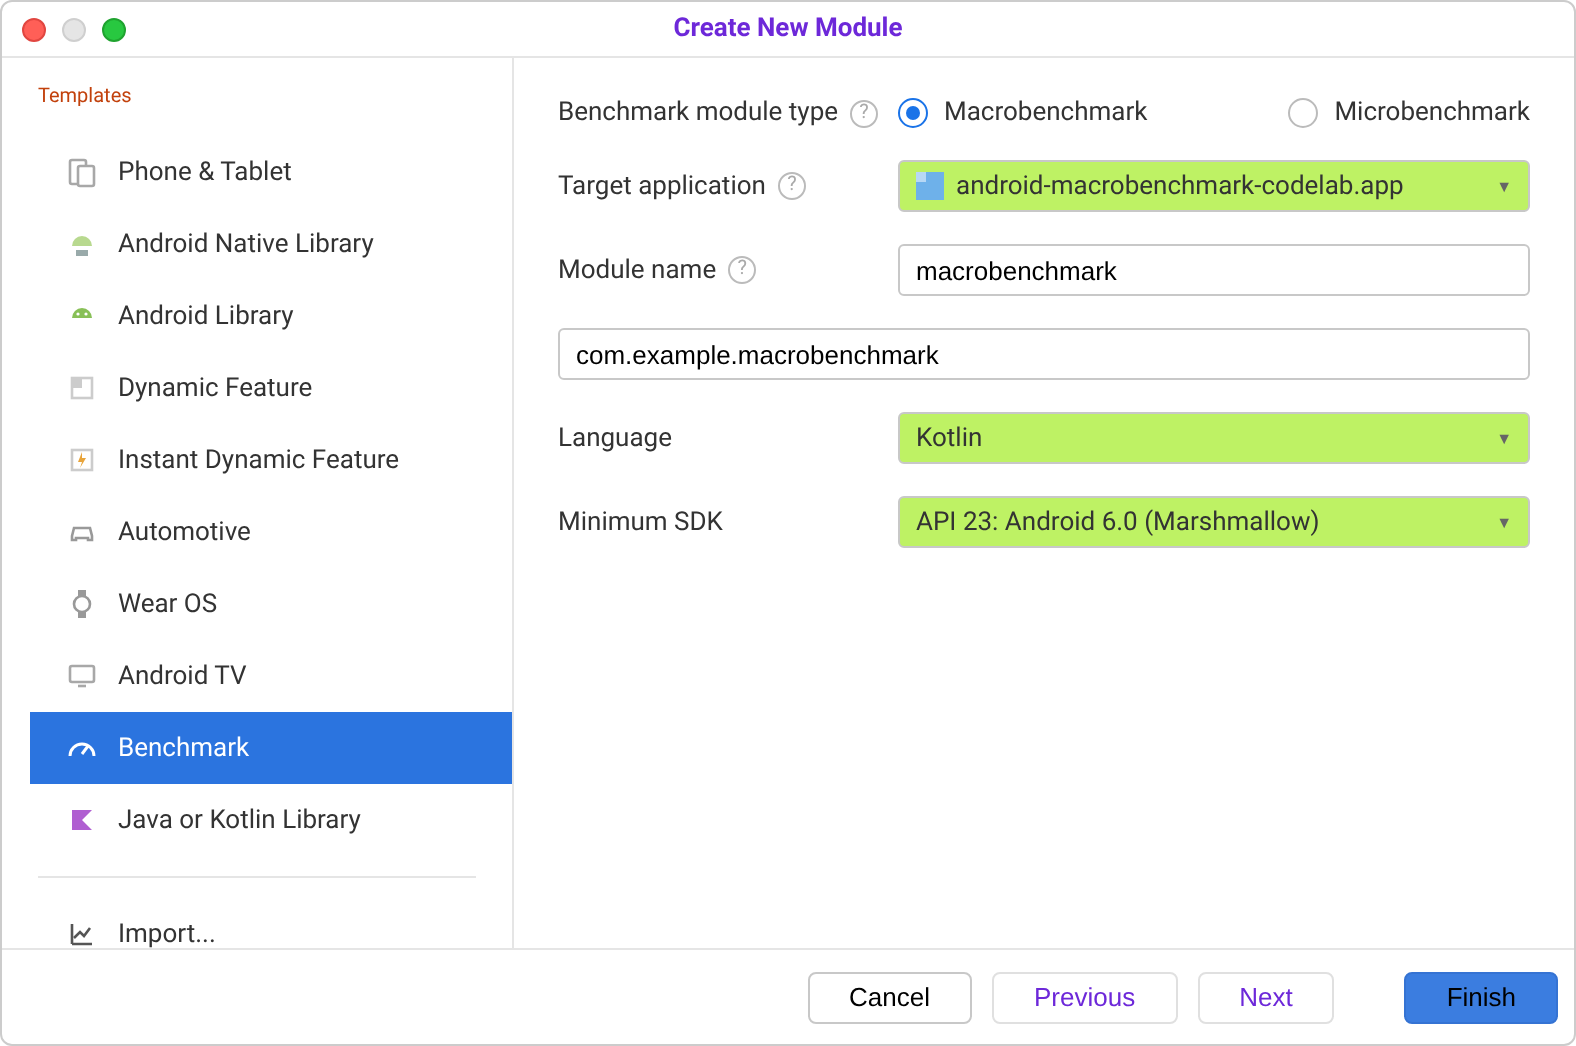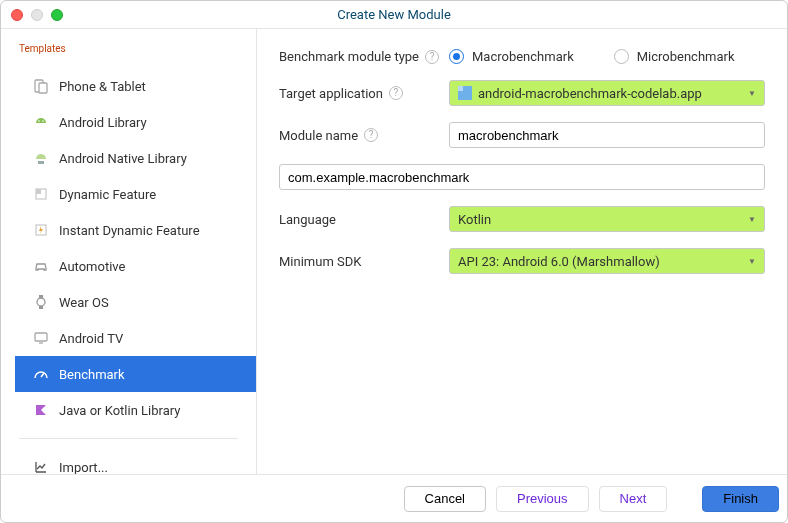--- a/index.html
+++ b/index.html
@@ -25,21 +25,21 @@
       position: relative;
       flex-shrink: 0;
     }
     .traffic-lights { display: flex; gap: 8px; }
     .tl { width: 12px; height: 12px; border-radius: 50%; }
     .tl.red { background: #ff5f57; border: 0.5px solid #e14640; }
     .tl.gray1 { background: #e5e5e5; border: 0.5px solid #cfcfcf; }
     .tl.green { background: #28c840; border: 0.5px solid #1fa32f; }
     .title {
       position: absolute; left: 0; right: 0; text-align: center;
-      font-size: 13px; color: #0c4a6e; font-weight: 400;
+      font-size: 13px; color: #6d28d9; font-weight: 700;
       pointer-events: none;
     }
     .content { flex: 1; display: flex; min-height: 0; }
     .sidebar {
       width: 256px; border-right: 1px solid #e5e5e5;
       padding: 14px 0 10px 0; display: flex; flex-direction: column;
     }
     .sidebar-header { color: #c2410c; font-size: 10px; padding: 0 18px 14px 18px; }
     .sidebar-item {
       display: flex; align-items: center; gap: 10px; padding: 10px 18px;
@@ -54,21 +54,21 @@
     .form-row { display: flex; align-items: center; margin-bottom: 16px; }
     .form-label {
       width: 170px; flex-shrink: 0; font-size: 13px; color: #333;
       display: flex; align-items: center; gap: 6px;
     }
     .help-icon {
       width: 14px; height: 14px; border-radius: 50%; border: 1px solid #bbb;
       color: #aaa; font-size: 10px; display: inline-flex; justify-content: center;
       align-items: center; line-height: 1;
     }
-    .form-field { flex: 1; }
+    .form-field { flex: 1; justify-content: space-between; }
     .radio-group { display: flex; gap: 40px; align-items: center; }
     .radio-opt { display: flex; align-items: center; gap: 8px; cursor: pointer; }
     .radio-circle {
       width: 15px; height: 15px; border-radius: 50%; border: 1px solid #bbb;
       display: inline-flex; justify-content: center; align-items: center;
     }
     .radio-circle.checked { border-color: #1a73e8; }
     .radio-circle.checked::after {
       content: ""; width: 7px; height: 7px; border-radius: 50%; background: #1a73e8;
     }
@@ -136,36 +136,36 @@
             <rect x="2" y="2" width="8" height="12" rx="1" fill="none" stroke="currentColor" stroke-width="1.3"></rect>
             <rect x="6" y="5" width="8" height="10" rx="1" fill="#fff" stroke="currentColor" stroke-width="1.3"></rect>
           </svg>
       </span>
       <span>Phone &amp; Tablet</span>
     </div>
 
     <div class="sidebar-item">
       <span class="sidebar-icon icon-android">
         <svg width="16" height="16" viewBox="0 0 16 16">
+            <path d="M3 9 a5 5 0 0 1 10 0 z" fill="#b8d98f"></path>
+            <path d="M5 11 h6 v3 h-6 z" fill="#9aa"></path>
+          </svg>
+      </span>
+      <span>Android Native Library</span>
+    </div>
+
+    <div class="sidebar-item">
+      <span class="sidebar-icon icon-android">
+        <svg width="16" height="16" viewBox="0 0 16 16">
             <path d="M3 9 a5 5 0 0 1 10 0 z" fill="currentColor"></path>
             <circle cx="6" cy="7" r="0.8" fill="#fff"></circle>
             <circle cx="10" cy="7" r="0.8" fill="#fff"></circle>
           </svg>
       </span>
       <span>Android Library</span>
-    </div>
-
-    <div class="sidebar-item">
-      <span class="sidebar-icon icon-android">
-        <svg width="16" height="16" viewBox="0 0 16 16">
-            <path d="M3 9 a5 5 0 0 1 10 0 z" fill="#b8d98f"></path>
-            <path d="M5 11 h6 v3 h-6 z" fill="#9aa"></path>
-          </svg>
-      </span>
-      <span>Android Native Library</span>
     </div>
 
     <div class="sidebar-item">
       <span class="sidebar-icon icon-dynamic">
         <svg width="16" height="16" viewBox="0 0 16 16">
             <rect x="3" y="3" width="10" height="10" fill="none" stroke="currentColor" stroke-width="1.3"></rect>
             <rect x="3" y="3" width="5" height="5" fill="currentColor"></rect>
           </svg>
       </span>
       <span>Dynamic Feature</span>

